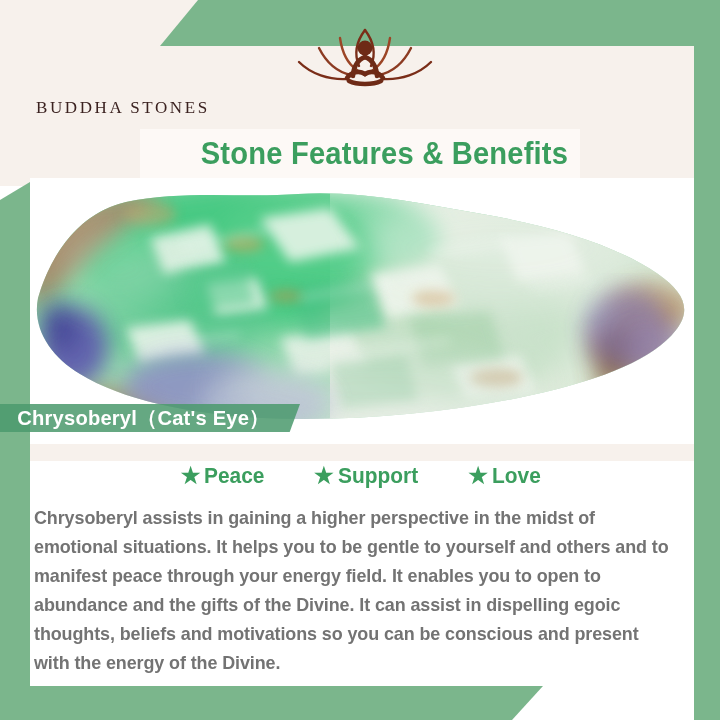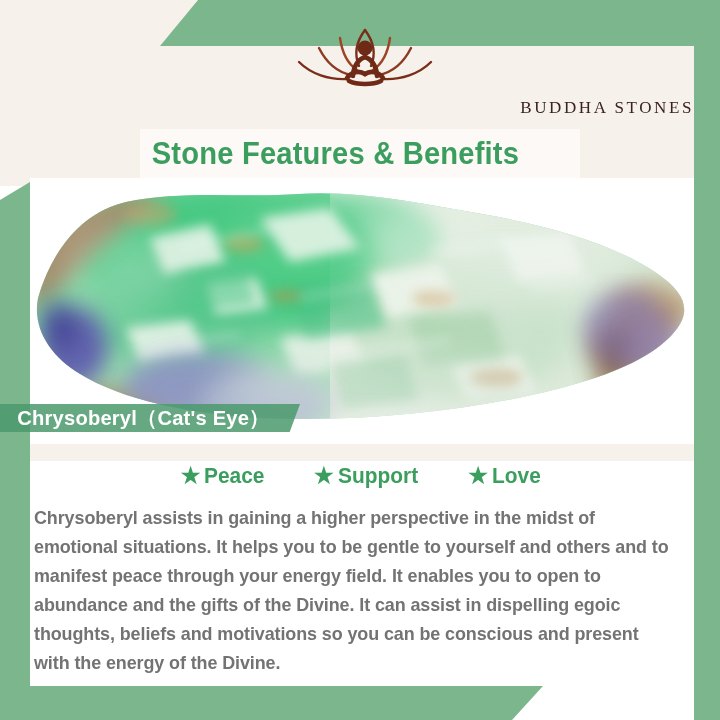--- a/index.html
+++ b/index.html
@@ -52,21 +52,21 @@
     position: absolute;
     left: 0; top: 0;
     width: 694px; height: 186px;
     background: #f7f1ec;
   }
 
   .logo-wrap {
     position: absolute;
     left: 0; right: 26px;
     top: 22px;
-    text-align: right;
+    text-align: left;
     padding-left: 36px;
   }
   .lotus {
     display: block;
     margin: 0 auto;
   }
   .brand-name {
     margin-top: 2px;
     font-family: "Liberation Serif", serif;
     font-size: 17px;
@@ -78,21 +78,21 @@
   
   .title-banner {
     position: absolute;
     left: 140px;
     top: 129px;
     width: 440px;
     height: 49px;
     background: #fdf9f6;
     display: flex;
     align-items: center;
-    justify-content: flex-start;
+    justify-content: flex-end;
     z-index: 6;
   }
   .title-text {
     font-family: "Liberation Sans Narrow", "Liberation Sans", sans-serif;
     font-size: 31px;
     font-weight: bold;
     color: #3b9e5e;
     letter-spacing: 0.2px;
     transform: scaleX(0.94);
   }

